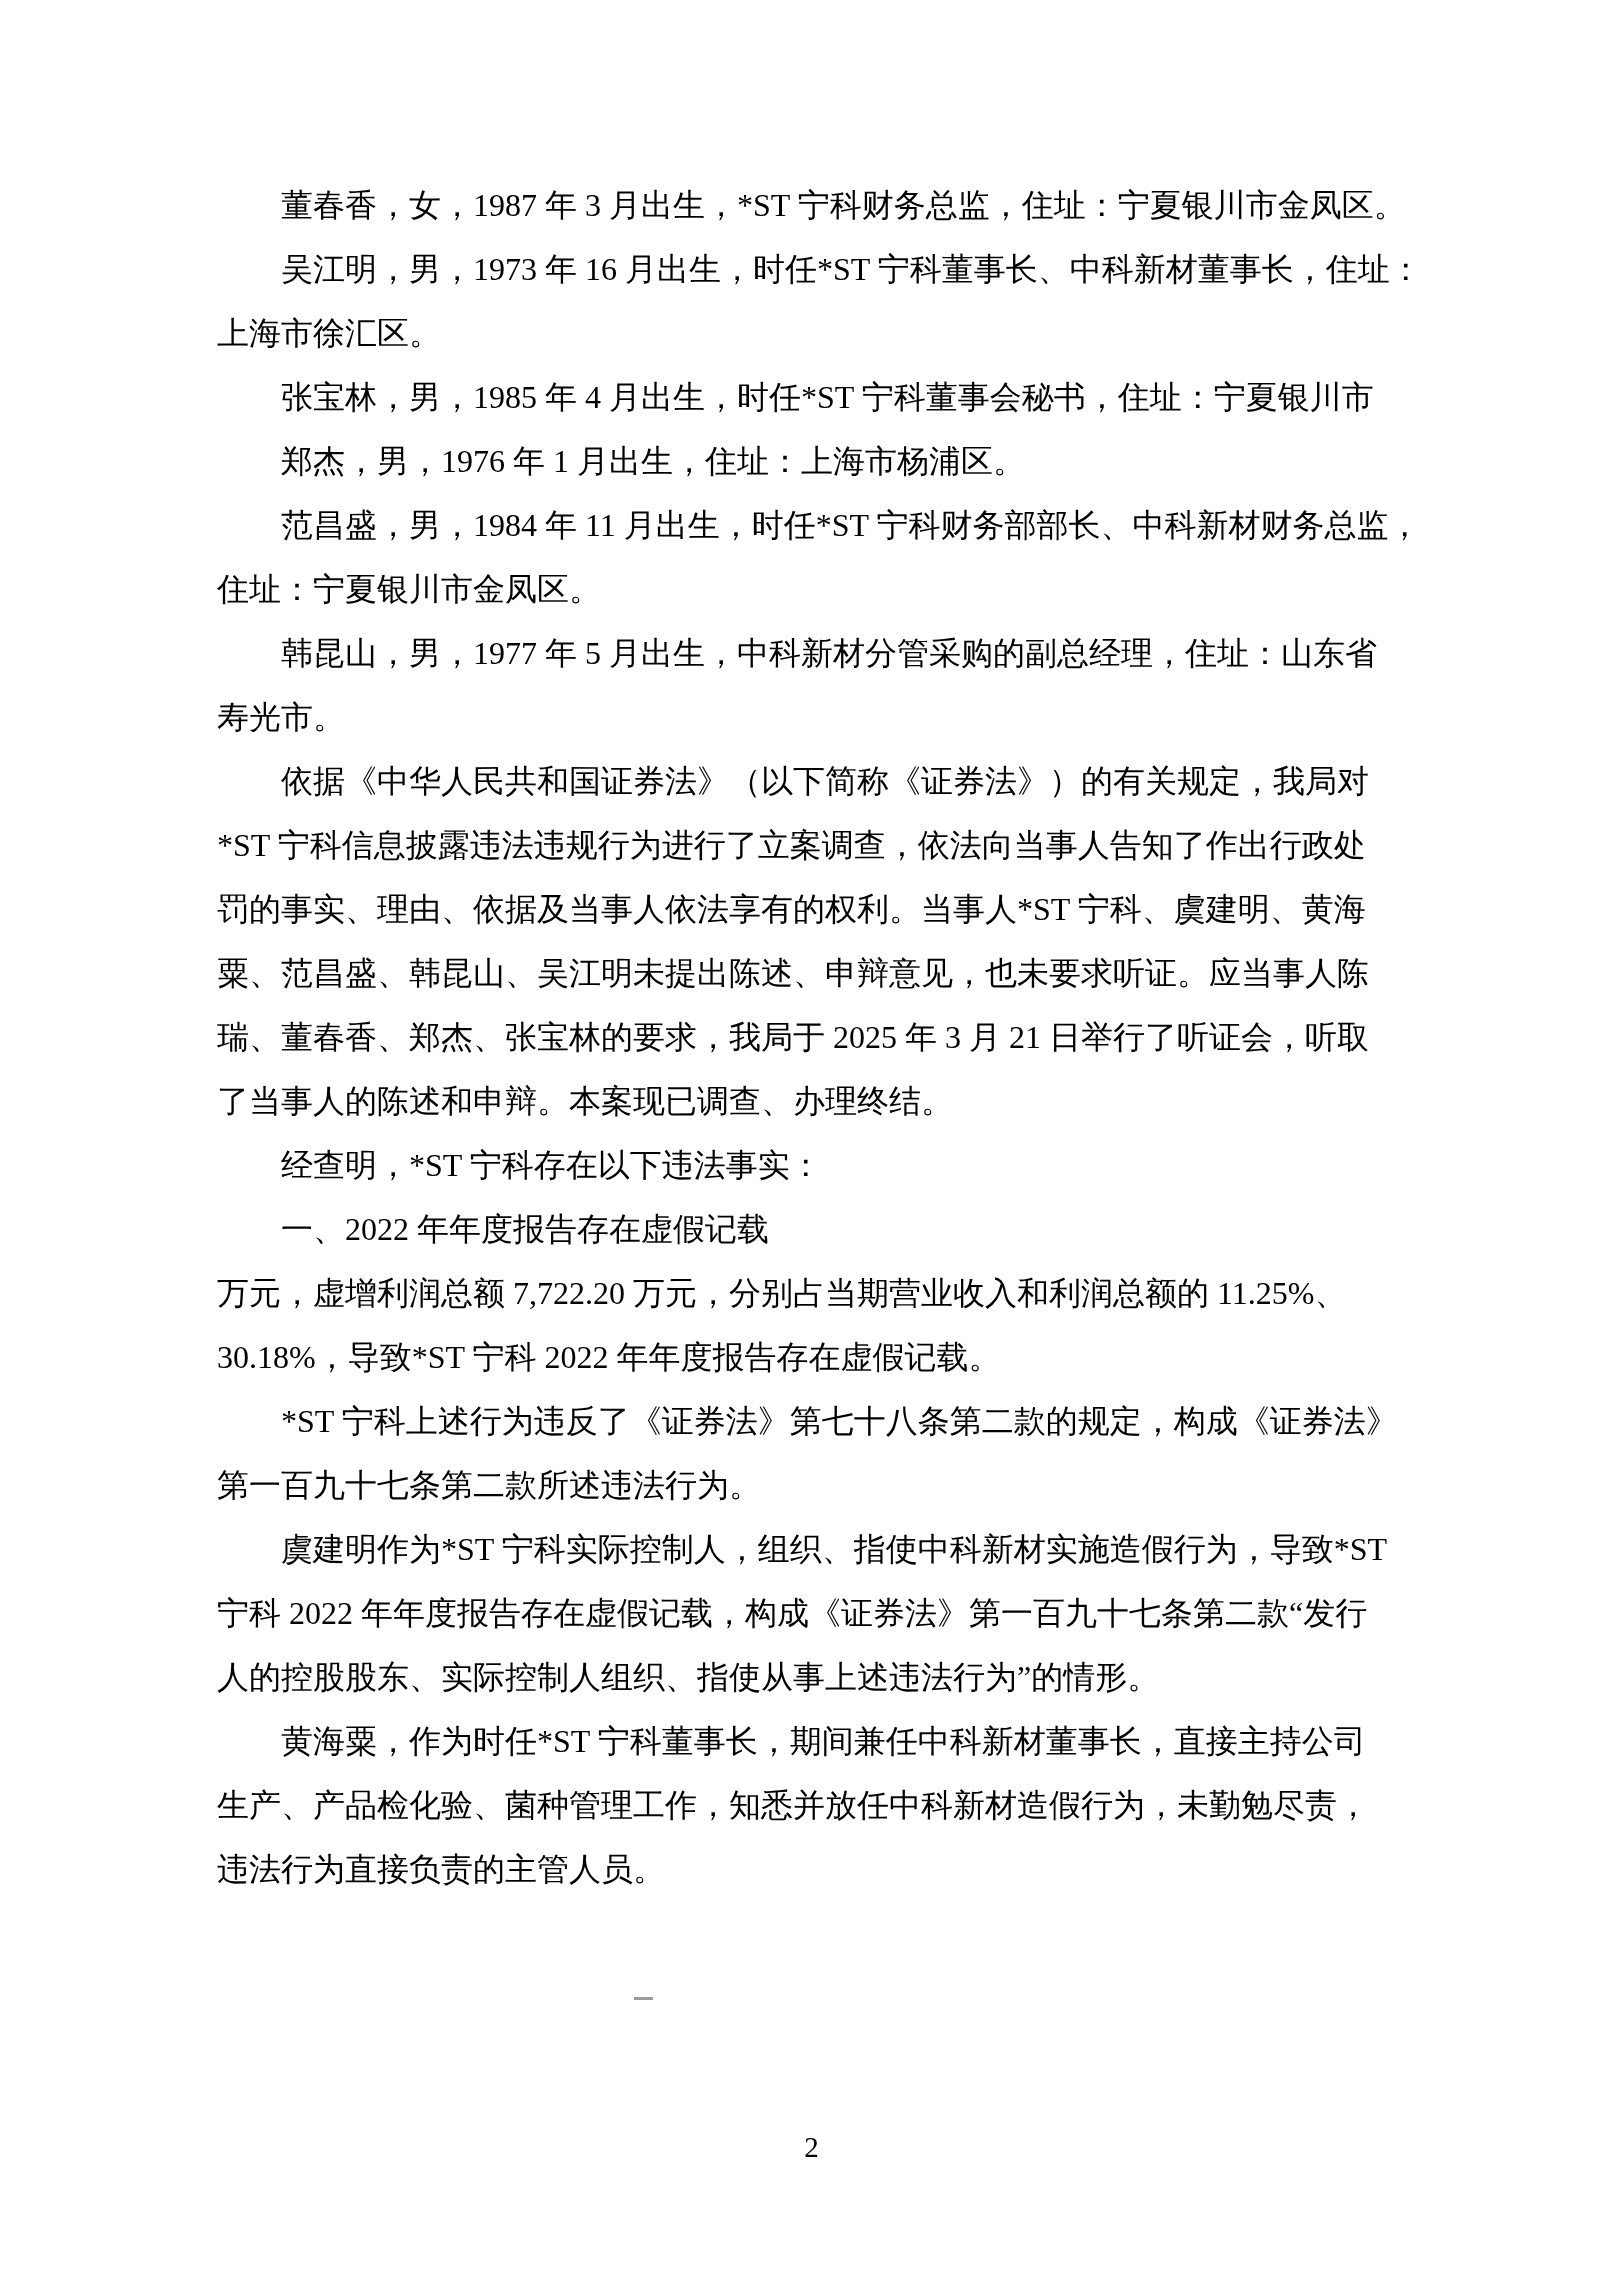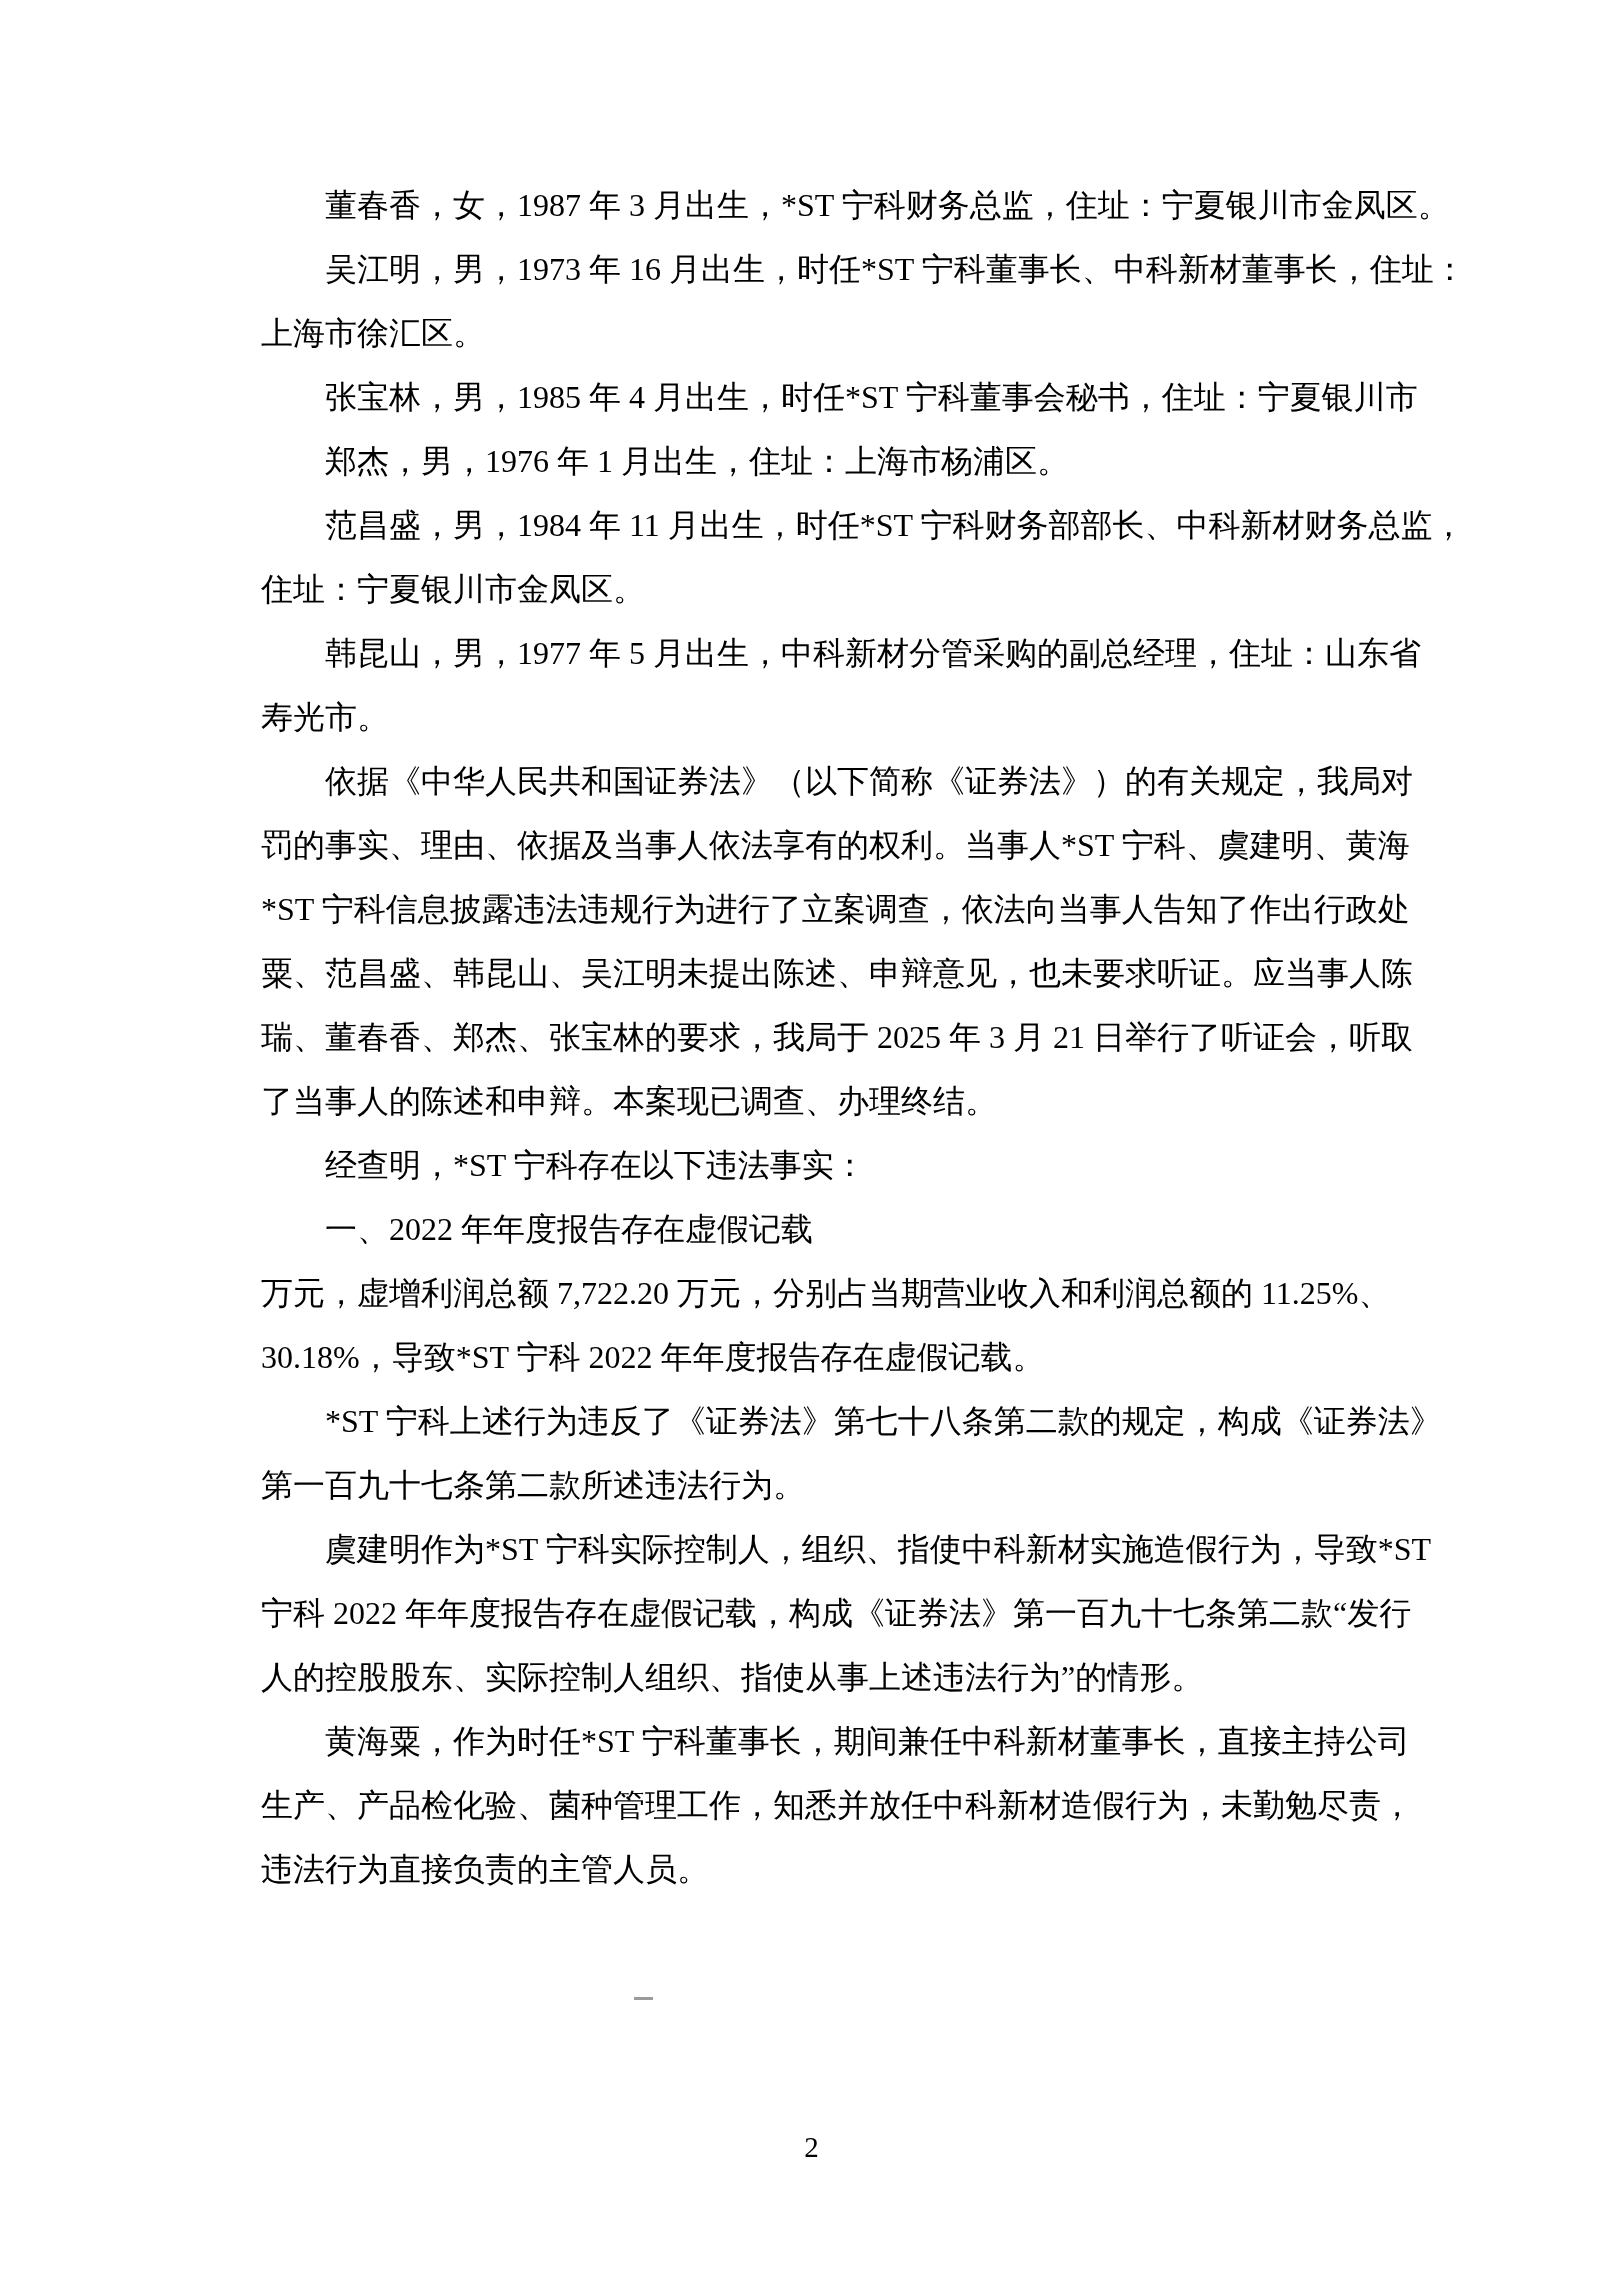--- a/index.html
+++ b/index.html
@@ -20,21 +20,20 @@
     left: 0; top: 0;
     width: 1623px;
     height: 2295px;
     background: #ffffff;
   }
   .text-block {
     position: absolute;
     left: 217px;
     top: 173px;
     width: 1189px;
-    margin-left: 44px;
   }
   .line {
     margin: 0;
     padding: 0;
     height: 64px;
     line-height: 64px;
     font-size: 32px;
     white-space: nowrap;
     text-align: left;
     font-weight: normal;
@@ -68,22 +67,22 @@
       <p class="line indent">董春香，女，1987 年 3 月出生，*ST 宁科财务总监，住址：宁夏银川市金凤区。</p>
       <p class="line indent">吴江明，男，1973 年 16 月出生，时任*ST 宁科董事长、中科新材董事长，住址：</p>
       <p class="line">上海市徐汇区。</p>
       <p class="line indent">张宝林，男，1985 年 4 月出生，时任*ST 宁科董事会秘书，住址：宁夏银川市</p>
       <p class="line indent">郑杰，男，1976 年 1 月出生，住址：上海市杨浦区。</p>
       <p class="line indent">范昌盛，男，1984 年 11 月出生，时任*ST 宁科财务部部长、中科新材财务总监，</p>
       <p class="line">住址：宁夏银川市金凤区。</p>
       <p class="line indent">韩昆山，男，1977 年 5 月出生，中科新材分管采购的副总经理，住址：山东省</p>
       <p class="line">寿光市。</p>
       <p class="line indent">依据《中华人民共和国证券法》（以下简称《证券法》）的有关规定，我局对</p>
+      <p class="line">*ST 宁科信息披露违法违规行为进行了立案调查，依法向当事人告知了作出行政处</p>
       <p class="line">罚的事实、理由、依据及当事人依法享有的权利。当事人*ST 宁科、虞建明、黄海</p>
-      <p class="line">*ST 宁科信息披露违法违规行为进行了立案调查，依法向当事人告知了作出行政处</p>
       <p class="line">粟、范昌盛、韩昆山、吴江明未提出陈述、申辩意见，也未要求听证。应当事人陈</p>
       <p class="line">瑞、董春香、郑杰、张宝林的要求，我局于 2025 年 3 月 21 日举行了听证会，听取</p>
       <p class="line">了当事人的陈述和申辩。本案现已调查、办理终结。</p>
       <p class="line indent">经查明，*ST 宁科存在以下违法事实：</p>
       <p class="line indent">一、2022 年年度报告存在虚假记载</p>
       <p class="line">万元，虚增利润总额 7,722.20 万元，分别占当期营业收入和利润总额的 11.25%、</p>
       <p class="line">30.18%，导致*ST 宁科 2022 年年度报告存在虚假记载。</p>
       <p class="line indent">*ST 宁科上述行为违反了《证券法》第七十八条第二款的规定，构成《证券法》</p>
       <p class="line">第一百九十七条第二款所述违法行为。</p>
       <p class="line indent">虞建明作为*ST 宁科实际控制人，组织、指使中科新材实施造假行为，导致*ST</p>

